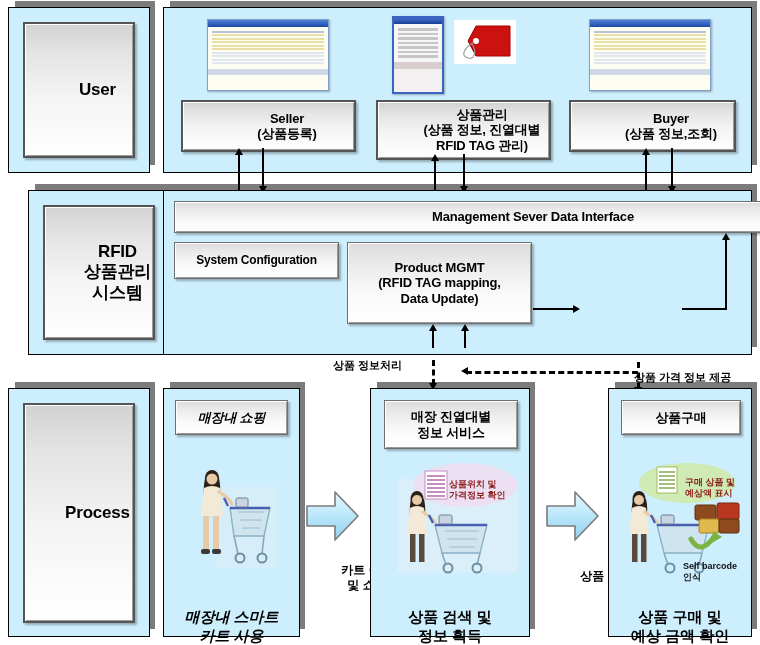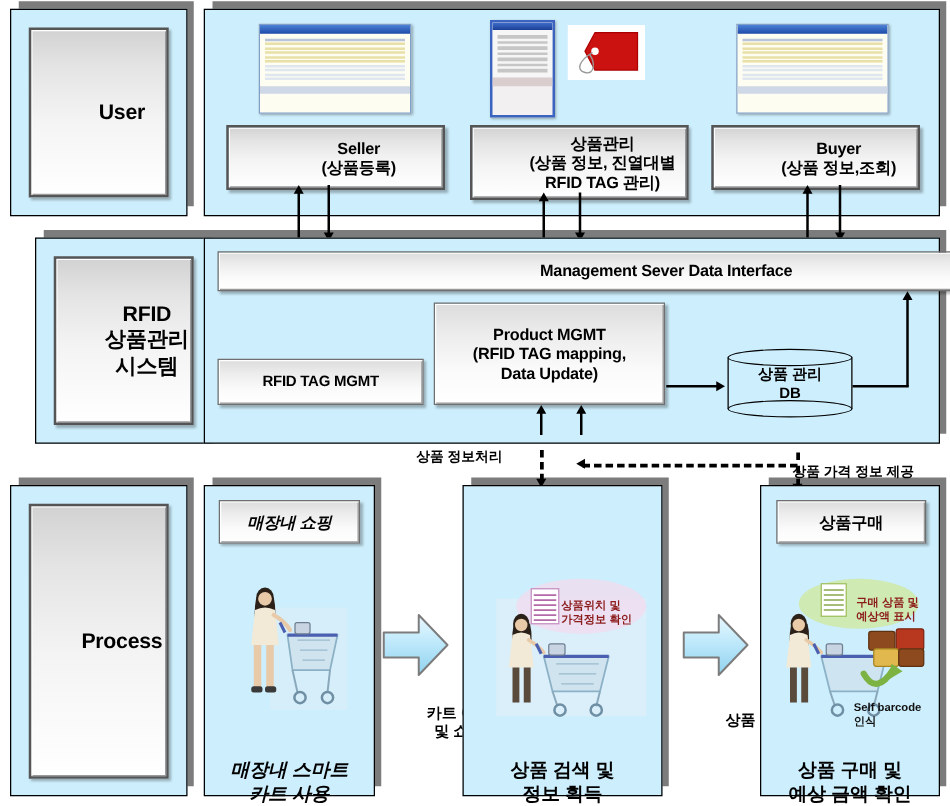--- a/index.html
+++ b/index.html
@@ -255,40 +255,31 @@
       <span>시스템</span>
     </div>
   </div>
 
   <div class="panel" style="left:163px;top:190px;width:589px;height:165px;">
 
     <div class="box flat lbl-md" style="left:10px;top:10px;width:674px;height:32px;padding-left:44px;">
       <span>Management Sever Data Interface</span>
     </div>
 
-
-    <div class="box flat lbl-sm" style="left:10px;top:96px;width:165px;height:37px;">
-      <span>RFID TAG MGMT</span>
-    </div>
+    <div class="box flat lbl-sm" style="left:10px;top:51px;width:165px;height:37px;">
+      <span>System Configuration</span>
+    </div>
+
 
     <div class="box flat lbl-md" style="left:183px;top:51px;width:185px;height:82px;flex-direction:column;">
       <span>Product MGMT</span>
       <span>(RFID TAG mapping,</span>
       <span>Data Update)</span>
     </div>
 
-    <div class="db" style="left:418px;top:88px;width:100px;height:55px;">
-      <div class="body"></div>
-      <div class="bot"></div>
-      <div class="top"></div>
-      <div class="txt">
-        <span>상품 관리</span>
-        <span>DB</span>
-      </div>
-    </div>
 
     <div class="hline" style="left:369px;top:117px;width:42px;"></div>
     <div class="arrowhead ah-rt" style="left:409px;top:114px;"></div>
 
     <div class="hline" style="left:518px;top:117px;width:45px;"></div>
     <div class="vline" style="left:561px;top:48px;height:70px;"></div>
     <div class="arrowhead ah-up" style="left:558px;top:42px;"></div>
   </div>
 
   <div class="conn-label" style="left:333px;top:358px;">
@@ -365,20 +356,24 @@
       </defs>
       <path d="M2 18 L30 18 L30 4 L53 28 L30 52 L30 38 L2 38 Z" fill="url(#ag1)" stroke="#7c7c7c" stroke-width="1.6" stroke-linejoin="round"></path>
     </svg>
   </div>
   <div class="ba-label" style="left:305px;top:548px;width:58px;">
     <span>카트 이동
 및 쇼핑</span>
   </div>
 
   <div class="panel" style="left:370px;top:388px;width:160px;height:249px;">
+    <div class="box flat lbl-md" style="left:13px;top:11px;width:134px;height:49px;flex-direction:column;white-space:pre-line;">
+      <span>매장 진열대별
+정보 서비스</span>
+    </div>
 
     <div class="illus" style="left:20px;top:72px;width:130px;height:116px;">
       <svg width="130" height="116" viewBox="0 0 130 116">
         <rect x="0" y="0" width="130" height="116" fill="#cdeefc"></rect>
         <rect x="6" y="18" width="120" height="94" fill="#e2f0f8" opacity="0.6"></rect>
         <ellipse cx="74" cy="24" rx="52" ry="22" fill="#f2dbef" opacity="0.75"></ellipse>
 
         <rect x="34" y="10" width="22" height="28" fill="#ffffff" stroke="#c58cc0" stroke-width="1"></rect>
         <g stroke="#b36aa8" stroke-width="1.4">
           <path d="M36 15 h18 M36 19 h18 M36 23 h18 M36 27 h18 M36 31 h18 M36 35 h18"></path>

